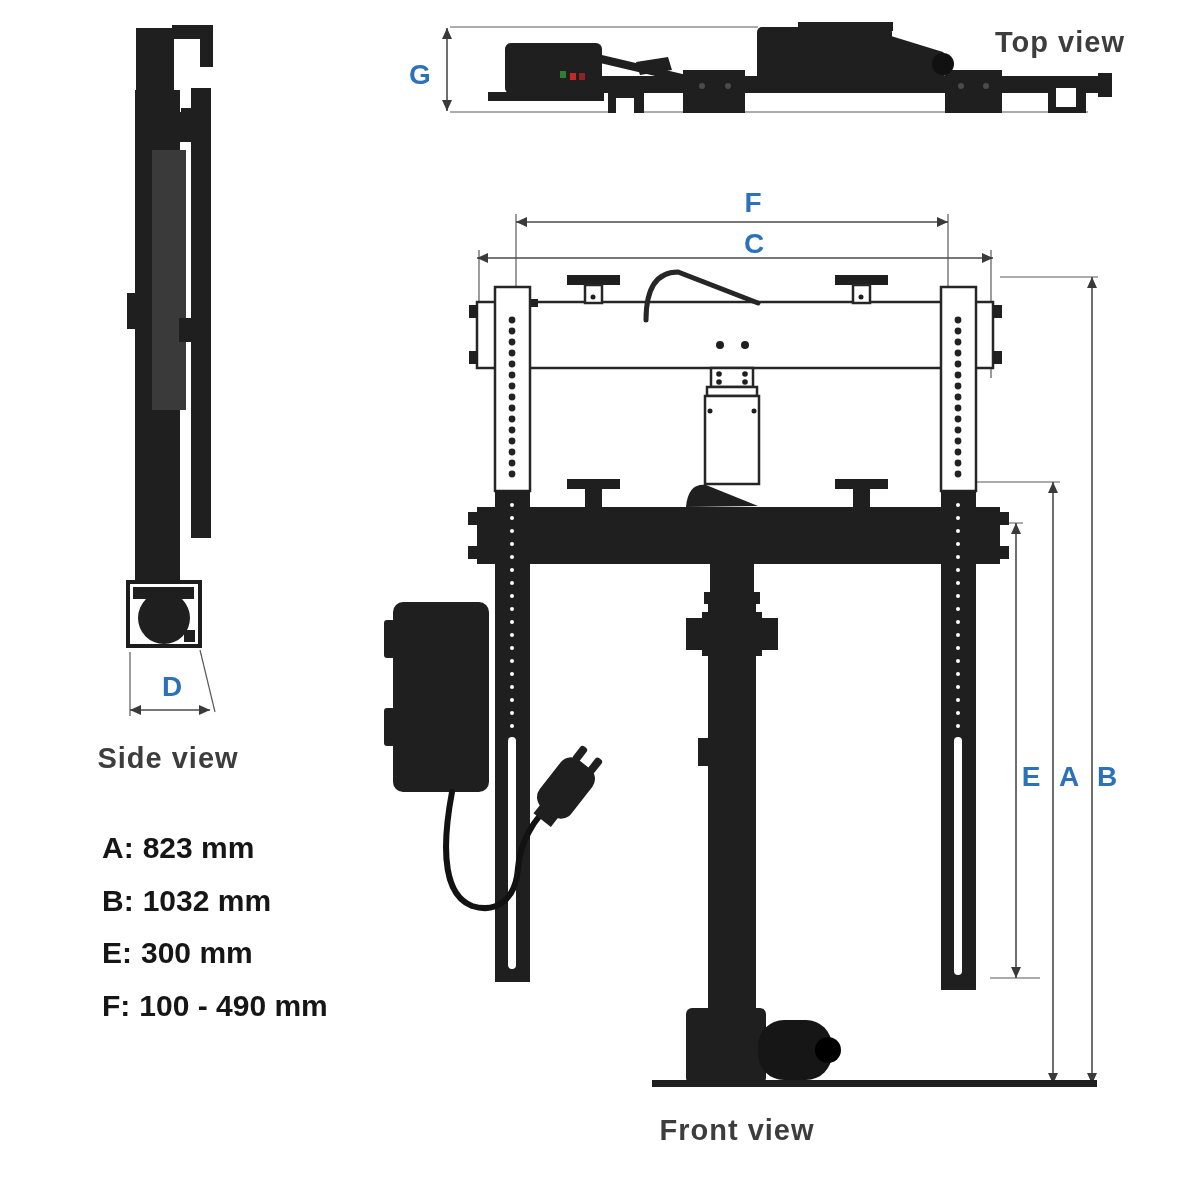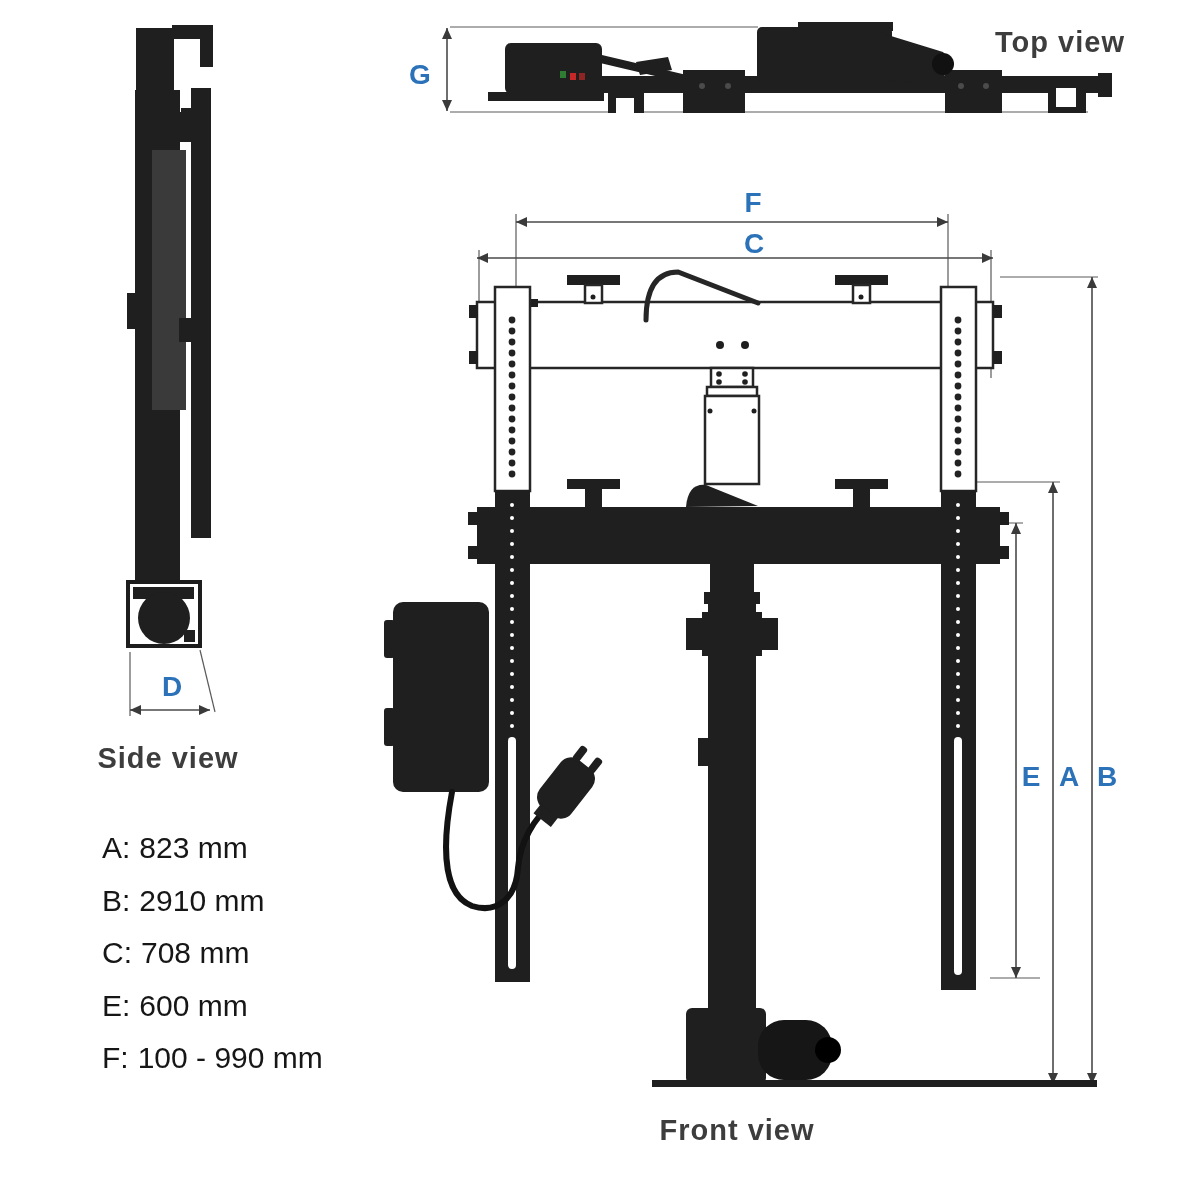--- a/index.html
+++ b/index.html
@@ -10,21 +10,21 @@
   .ink{fill:#1f1f1f;}
   .outl{fill:#ffffff;stroke:#262626;stroke-width:2.5;}
   .dimline{stroke:#4a4a4a;stroke-width:1.6;fill:none;}
   .extline{stroke:#5a5a5a;stroke-width:1.2;fill:none;}
   .arrow{fill:#3a3a3a;}
   text.dimletter{fill:#2b72b8;font-weight:bold;font-size:28px;
        font-family:"Liberation Sans","DejaVu Sans",sans-serif;}
   text.caption{fill:#3d3d3d;font-weight:bold;font-size:29px;letter-spacing:1px;
        font-family:"Liberation Sans","DejaVu Sans",sans-serif;}
   
-  .spec-list{position:absolute;left:102px;top:822px;color:#161616;font-size:30px;}
+  .spec-list{position:absolute;left:102px;top:822px;color:#161616;font-size:30px;font-weight:bold;}
   .spec-line{height:52.5px;line-height:52.5px;white-space:nowrap;}
   .spec-key{margin-right:9px;}
 </style>
 </head>
 <body>
 
 <div class="stage">
 
 <svg width="1200" height="1200" viewBox="0 0 1200 1200">
 
@@ -295,19 +295,18 @@
       <rect class="ink" x="571" y="744" width="8" height="17" rx="3"></rect>
       <rect class="ink" x="556" y="816" width="22" height="12"></rect>
     </g>
 
     <text class="caption" x="737" y="1140" text-anchor="middle">Front view</text>
   </g>
 </svg>
 
   <div class="spec-list">
     <div class="spec-line"><span class="spec-key">A:</span><span>823 mm</span></div>
-    <div class="spec-line"><span class="spec-key">B:</span><span>2910 mm</span></div>
-    <div class="spec-line"><span class="spec-key">C:</span><span>708 mm</span></div>
-    <div class="spec-line"><span class="spec-key">E:</span><span>600 mm</span></div>
-    <div class="spec-line"><span class="spec-key">F:</span><span>100 - 990 mm</span></div>
+    <div class="spec-line"><span class="spec-key">B:</span><span>1032 mm</span></div>
+    <div class="spec-line"><span class="spec-key">E:</span><span>300 mm</span></div>
+    <div class="spec-line"><span class="spec-key">F:</span><span>100 - 490 mm</span></div>
   </div>
 
 </div>
 
 </body></html>

